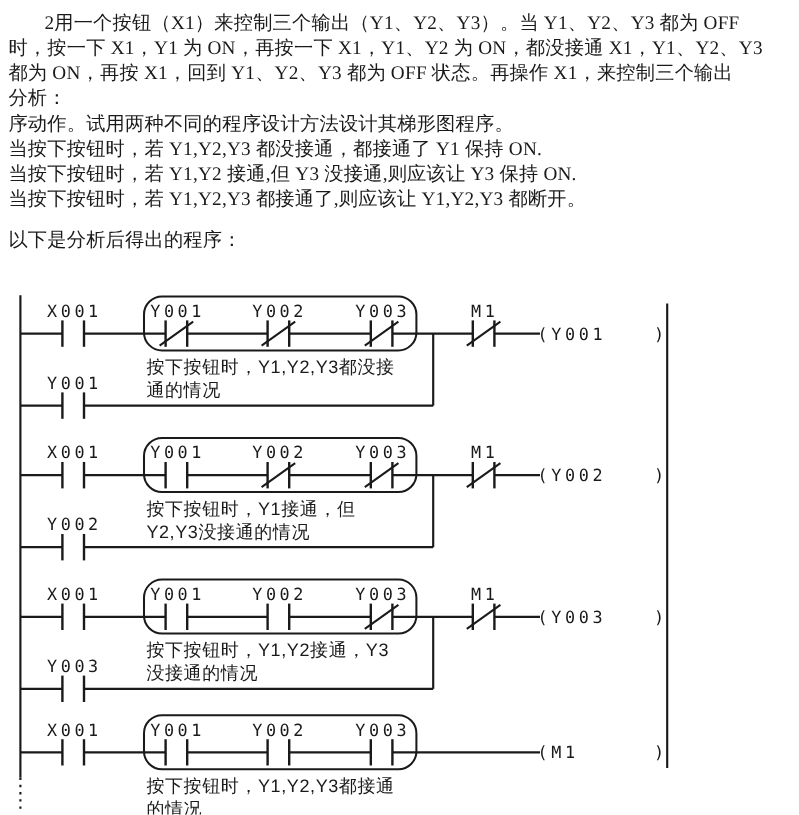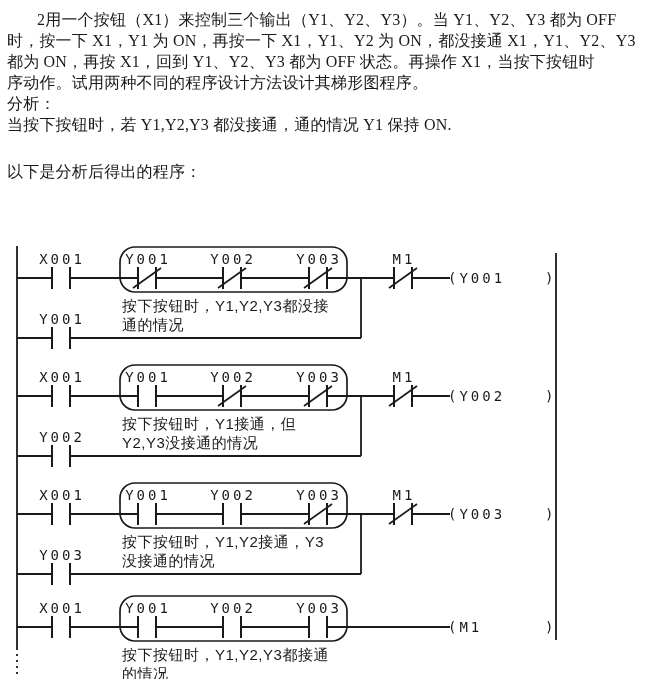--- a/index.html
+++ b/index.html
@@ -1,37 +1,39 @@
 <!DOCTYPE html>
 <html><head>
 <meta charset="utf-8">
 <style>
   html,body{margin:0;padding:0;background:#ffffff;}
   .page{position:relative;width:666px;height:679px;background:#ffffff;overflow:hidden;
         font-family:"Liberation Serif","DejaVu Serif",serif;color:#1a1a1a;}
   .textblock{position:absolute;top:9px;left:7px;width:655px;}
   .line{margin:0;font-size:16px;line-height:21px;white-space:nowrap;letter-spacing:0.2px;}
   .indent{text-indent:30px;}
-  .gap{margin-top:26px;}
+  .gap{margin-top:13px;}
   #ladder{position:absolute;left:0;top:240px;width:548px;height:440px;}
   #ladder svg{overflow:visible;display:block;}
   .lbl{font-family:"DejaVu Sans Mono","Liberation Mono",monospace;font-size:14px;letter-spacing:3px;fill:#1a1a1a;}
   .cmt{font-family:"Liberation Sans","DejaVu Sans",sans-serif;font-size:15px;letter-spacing:0.5px;fill:#1a1a1a;}
 </style>
 </head>
 <body>
 
 <div class="page">
   <div class="textblock">
     <p class="line indent">2用一个按钮（X1）来控制三个输出（Y1、Y2、Y3）。当 Y1、Y2、Y3 都为 OFF</p>
     <p class="line">时，按一下 X1，Y1 为 ON，再按一下 X1，Y1、Y2 为 ON，都没接通 X1，Y1、Y2、Y3</p>
-    <p class="line">都为 ON，再按 X1，回到 Y1、Y2、Y3 都为 OFF 状态。再操作 X1，当按下按钮时</p>
+    <p class="line">都为 ON，再按 X1，回到 Y1、Y2、Y3 都为 OFF 状态。再操作 X1，来控制三个输出</p>
+    <p class="line">分析：</p>
     <p class="line">序动作。试用两种不同的程序设计方法设计其梯形图程序。</p>
-    <p class="line">分析：</p>
-    <p class="line">当按下按钮时，若 Y1,Y2,Y3 都没接通，通的情况 Y1 保持 ON.</p>
+    <p class="line">当按下按钮时，若 Y1,Y2,Y3 都没接通，都接通了 Y1 保持 ON.</p>
+    <p class="line">当按下按钮时，若 Y1,Y2 接通,但 Y3 没接通,则应该让 Y3 保持 ON.</p>
+    <p class="line">当按下按钮时，若 Y1,Y2,Y3 都接通了,则应该让 Y1,Y2,Y3 都断开。</p>
     <p class="line gap">以下是分析后得出的程序：</p>
   </div>
   <div id="ladder">
       <svg width="666" height="440" viewBox="0 0 666 440">
         <g>
           <line x1="17" y1="38" x2="52" y2="38" stroke="#1a1a1a" stroke-width="1.8"></line>
           <line x1="70" y1="38" x2="138" y2="38" stroke="#1a1a1a" stroke-width="1.8"></line>
           <line x1="156" y1="38" x2="223" y2="38" stroke="#1a1a1a" stroke-width="1.8"></line>
           <line x1="241" y1="38" x2="309" y2="38" stroke="#1a1a1a" stroke-width="1.8"></line>
           <line x1="327" y1="38" x2="394" y2="38" stroke="#1a1a1a" stroke-width="1.8"></line>

